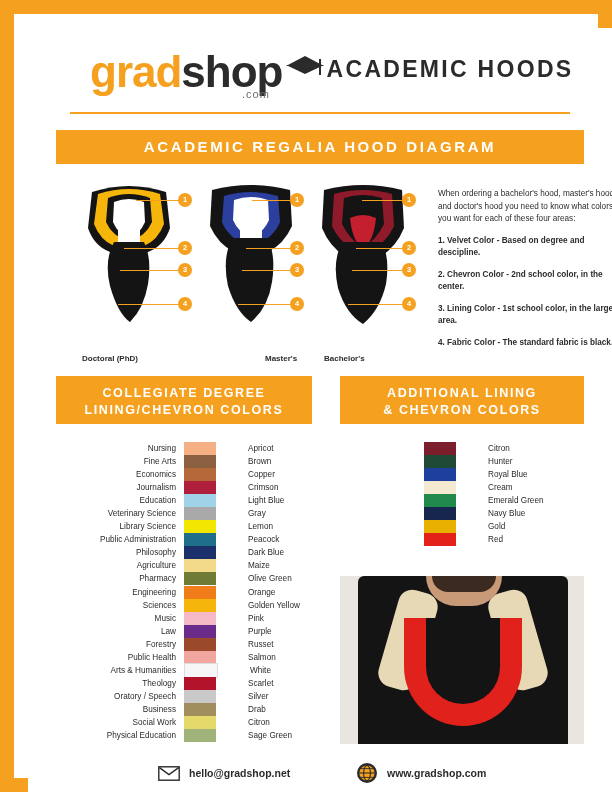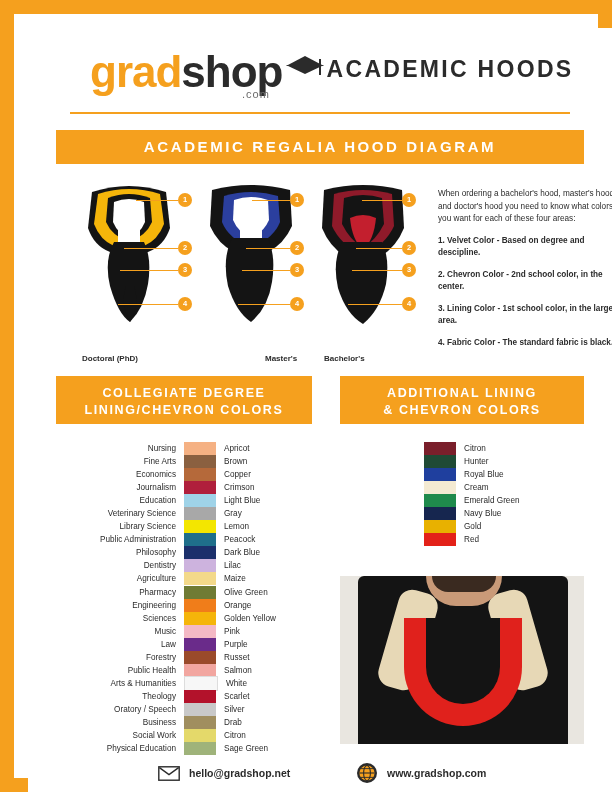--- a/index.html
+++ b/index.html
@@ -195,20 +195,21 @@
     line-height: 13px;
   }
   .sw {
     width: 32px;
     height: 13px;
     flex: 0 0 32px;
   }
   .col-right-label {
     padding-left: 8px;
     line-height: 13px;
+    margin-left: 24px;
   }
   #list-left  { left: 28px;  top: 414px; width: 256px; }
   #list-right { left: 396px; top: 414px; width: 170px; }
 
   
   .photo {
     position: absolute;
     left: 312px; top: 548px;
     width: 244px; height: 168px;
     background: #ffffff;
@@ -435,25 +436,20 @@
         </div>
         <div class="col-row">
           <div class="col-left-label">Public Administration</div>
           <div class="sw" style="background: rgb(31, 111, 139);"></div>
           <div class="col-right-label">Peacock</div>
         </div>
         <div class="col-row">
           <div class="col-left-label">Philosophy</div>
           <div class="sw" style="background: rgb(27, 47, 107);"></div>
           <div class="col-right-label">Dark Blue</div>
-        </div>
-        <div class="col-row">
-          <div class="col-left-label">Dentistry</div>
-          <div class="sw" style="background: rgb(205, 179, 222);"></div>
-          <div class="col-right-label">Lilac</div>
         </div>
         <div class="col-row">
           <div class="col-left-label">Agriculture</div>
           <div class="sw" style="background: rgb(243, 217, 138);"></div>
           <div class="col-right-label">Maize</div>
         </div>
         <div class="col-row">
           <div class="col-left-label">Pharmacy</div>
           <div class="sw" style="background: rgb(111, 123, 52);"></div>
           <div class="col-right-label">Olive Green</div>

